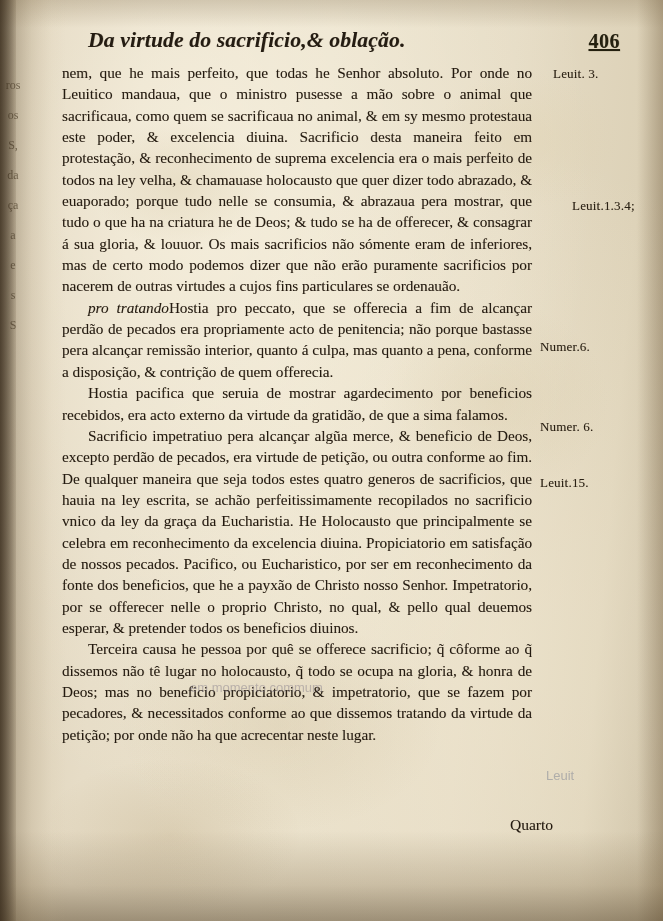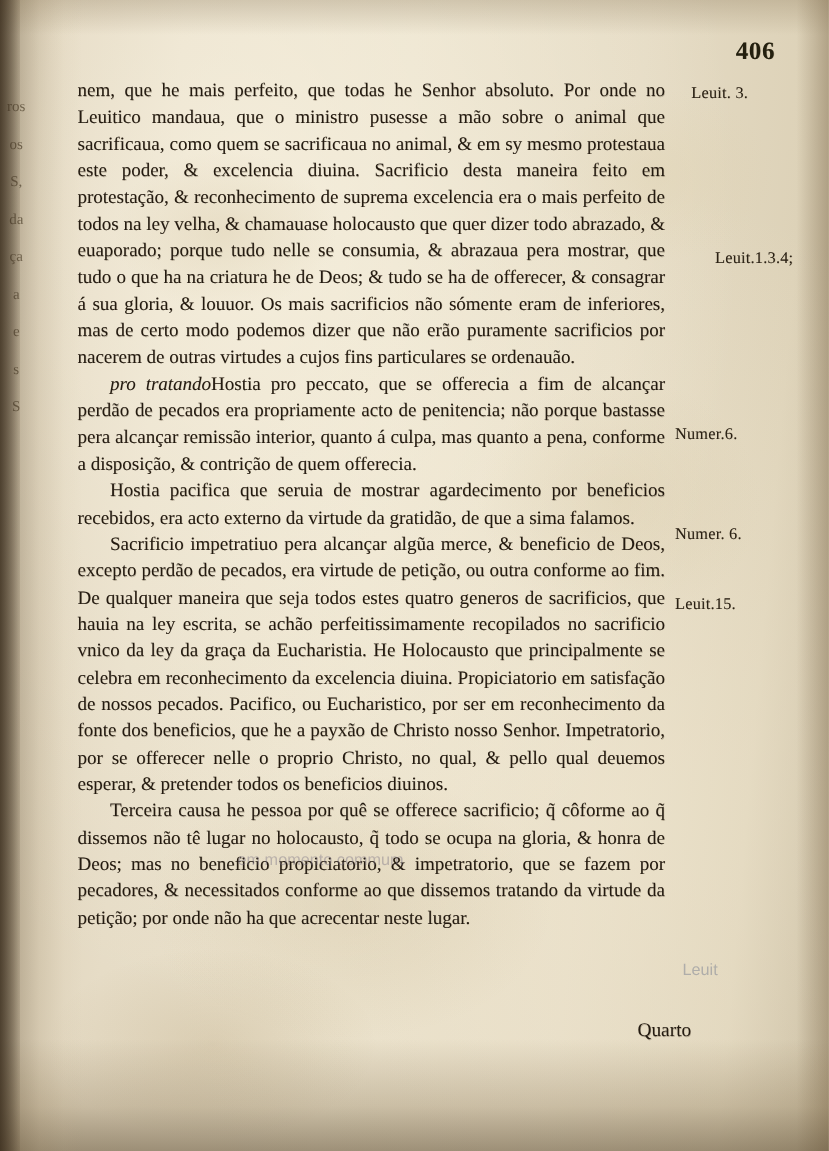--- a/index.html
+++ b/index.html
@@ -92,20 +92,21 @@
     text-shadow: 0.4px 0.3px 0 rgba(60,45,28,0.35);
   }
   #folio {
     position: absolute;
     right: 18px; top: 2px;
     font-size: 20px;
     font-weight: bold;
     color: #24200f;
     letter-spacing: 0.5px;
     text-shadow: 0.4px 0.3px 0 rgba(60,45,28,0.3);
+    text-decoration: underline;
   }
 
   
   #body-text {
     position: absolute;
     left: 62px;
     top: 62px;
     width: 470px;
     font-size: 15.2px;
     line-height: 21.35px;
@@ -172,20 +173,21 @@
   <div class="stain" style="left:380px; top:300px; width:230px; height:200px; background:radial-gradient(ellipse at center, rgba(210,194,156,0.28), rgba(210,194,156,0) 70%);"></div>
   <div class="stain" style="left:120px; top:620px; width:320px; height:210px; background:radial-gradient(ellipse at center, rgba(198,180,142,0.26), rgba(198,180,142,0) 72%);"></div>
   <div class="stain" style="left:430px; top:70px; width:190px; height:140px; background:radial-gradient(ellipse at center, rgba(222,208,172,0.34), rgba(222,208,172,0) 70%);"></div>
   <div class="stain" style="left:40px; top:760px; width:260px; height:150px; background:radial-gradient(ellipse at center, rgba(186,166,128,0.30), rgba(186,166,128,0) 72%);"></div>
 
   <div id="top-edge"></div>
   <div id="right-edge"></div>
   <div id="bottom-shadow"></div>
 
   <div id="header">
+    <div id="running-title">Da virtude do sacrificio,&amp; oblação.</div>
     <div id="folio">406</div>
   </div>
 
   <div id="body-text">
     <p>nem, que he mais perfeito, que todas he Senhor absoluto. Por onde no Leuitico mandaua, que o ministro pusesse a mão sobre o animal que sacrificaua, como quem se sacrificaua no animal, &amp; em sy mesmo protestaua este poder, &amp; excelencia diuina. Sacrificio desta maneira feito em protestação, &amp; reconhecimento de suprema excelencia era o mais perfeito de todos na ley velha, &amp; chamauase holocausto que quer dizer todo abrazado, &amp; euaporado; porque tudo nelle se consumia, &amp; abrazaua pera mostrar, que tudo o que ha na criatura he de Deos; &amp; tudo se ha de offerecer, &amp; consagrar á sua gloria, &amp; louuor. Os mais sacrificios não sómente eram de inferiores, mas de certo modo podemos dizer que não erão puramente sacrificios por nacerem de outras virtudes a cujos fins particulares se ordenauão.</p>
     <p class="para-indent"><span class="ital">pro tratando</span><span>Hostia pro peccato, que se offerecia a fim de alcançar perdão de pecados era propriamente acto de penitencia; não porque bastasse pera alcançar remissão interior, quanto á culpa, mas quanto a pena, conforme a disposição, &amp; contrição de quem offerecia.</span></p>
     <p class="para-indent">Hostia pacifica que seruia de mostrar agardecimento por beneficios recebidos, era acto externo da virtude da gratidão, de que a sima falamos.</p>
     <p class="para-indent">Sacrificio impetratiuo pera alcançar algũa merce, &amp; beneficio de Deos, excepto perdão de pecados, era virtude de petição, ou outra conforme ao fim. De qualquer maneira que seja todos estes quatro generos de sacrificios, que hauia na ley escrita, se achão perfeitissimamente recopilados no sacrificio vnico da ley da graça da Eucharistia. He Holocausto que principalmente se celebra em reconhecimento da excelencia diuina. Propiciatorio em satisfação de nossos pecados. Pacifico, ou Eucharistico, por ser em reconhecimento da fonte dos beneficios, que he a payxão de Christo nosso Senhor. Impetratorio, por se offerecer nelle o proprio Christo, no qual, &amp; pello qual deuemos esperar, &amp; pretender todos os beneficios diuinos.</p>
     <p class="para-indent">Terceira causa he pessoa por quê se offerece sacrificio; q̃ côforme ao q̃ dissemos não tê lugar no holocausto, q̃ todo se ocupa na gloria, &amp; honra de Deos; mas no beneficio propiciatorio, &amp; impetratorio, que se fazem por pecadores, &amp; necessitados conforme ao que dissemos tratando da virtude da petição; por onde não ha que acrecentar neste lugar.</p>
   </div>

